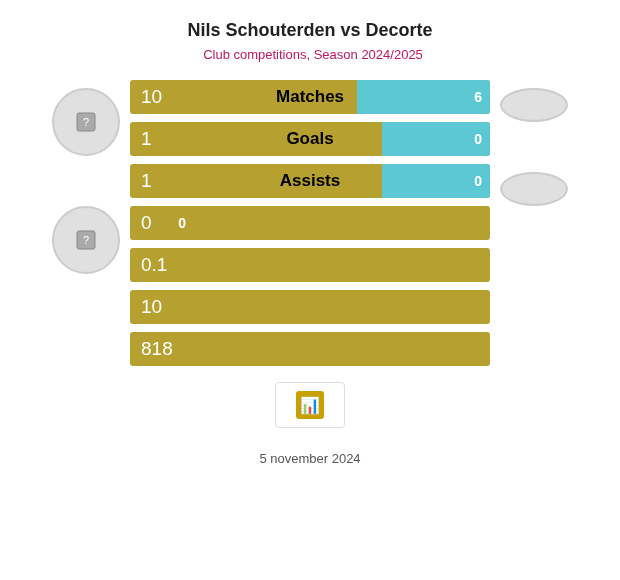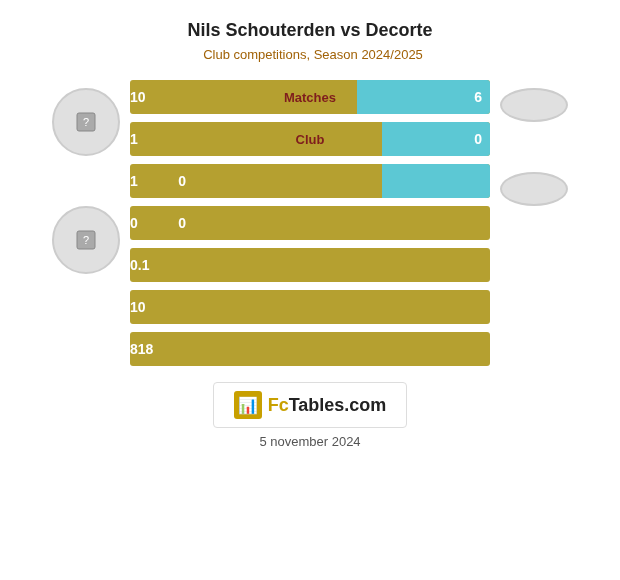--- a/index.html
+++ b/index.html
@@ -21,21 +21,21 @@
     }
     .title {
       font-size: 18px;
       font-weight: bold;
       color: #222;
       text-align: center;
       margin-bottom: 6px;
     }
     .subtitle {
       font-size: 13px;
-      color: #a16207;
+      color: #be185d;
       text-align: center;
       margin-bottom: 18px;
       margin-left: 6px;
     }
     .comparison-area {
       display: flex;
       flex-direction: row;
       align-items: flex-start;
       width: 100%;
       justify-content: center;
@@ -89,33 +89,33 @@
       display: flex;
       flex-direction: row;
       align-items: center;
       height: 34px;
       background: #b5a030;
       border-radius: 3px;
       overflow: hidden;
       position: relative;
     }
     .bar-left-val {
-      font-size: 14px;
-      font-weight: bold;
+      font-size: 19px;
+      font-weight: normal;
       color: #fff;
-      padding-left: 0;
+      padding-left: 11px;
       z-index: 2;
       min-width: 32px;
     }
     .bar-label {
       flex: 1;
       text-align: center;
-      font-size: 13px;
-      font-weight: bold;
-      color: #7f1d1d;
+      font-size: 17px;
+      font-weight: bold;
+      color: #000000;
       z-index: 2;
     }
     .bar-right-val {
       font-size: 14px;
       font-weight: bold;
       color: #fff;
       padding-right: 8px;
       z-index: 2;
       min-width: 32px;
       text-align: right;
@@ -144,21 +144,21 @@
     }
     .logo-text {
       font-size: 18px;
       font-weight: bold;
       color: #c8a000;
     }
     .logo-text span {
       color: #222;
     }
     .date-text {
-      margin-top: 6px;
+      margin-top: 23px;
       font-size: 13px;
       color: #555;
       text-align: center;
     }
   </style>
 </head>
 <body>
 
 <div class="container">
   <div class="title">Nils Schouterden vs Decorte</div>
@@ -184,26 +184,27 @@
     <div class="bars-section" id="bars-container">
     <div class="bar-row">
         <div class="bar-fill" style="width:37%"></div>
         <span class="bar-left-val" style="z-index:2">10</span>
         <span class="bar-label" style="z-index:2">Matches</span>
         <span class="bar-right-val" style="z-index:2">6</span>
       </div>
         <div class="bar-row">
         <div class="bar-fill" style="width:30%"></div>
         <span class="bar-left-val" style="z-index:2">1</span>
-        <span class="bar-label" style="z-index:2">Club</span>
+        <span class="bar-label" style="z-index:2">Goals</span>
         <span class="bar-right-val" style="z-index:2">0</span>
       </div>
         <div class="bar-row">
         <div class="bar-fill" style="width:30%"></div>
         <span class="bar-left-val" style="z-index:2">1</span>
+        <span class="bar-label" style="z-index:2">Assists</span>
         <span class="bar-right-val" style="z-index:2">0</span>
       </div>
         <div class="bar-row">
         <div class="bar-fill" style="width:0%"></div>
         <span class="bar-left-val" style="z-index:2">0</span>
         <span class="bar-right-val" style="z-index:2">0</span>
       </div>
         <div class="bar-row">
         <span class="bar-left-val" style="z-index:2">0.1</span>
         <span class="bar-right-val" style="z-index:2"></span>
@@ -222,19 +223,16 @@
       <div class="avatar-flat"></div>
       <div class="avatar-flat"></div>
     </div>
   </div>
 
   <div class="logo-section">
     <svg class="logo-icon" viewBox="0 0 28 28" width="28" height="28">
       <rect width="28" height="28" rx="3" fill="#c8a000"></rect>
       <text x="14" y="20" text-anchor="middle" font-size="16" fill="#fff" font-weight="bold">📊</text>
     </svg>
-    <div class="logo-text">
-      <span style="color:#c8a000">Fc</span><span style="color:#222">Tables.com</span>
-    </div>
   </div>
 
   <div class="date-text">5 november 2024</div>
 </div>
 
 </body></html>

